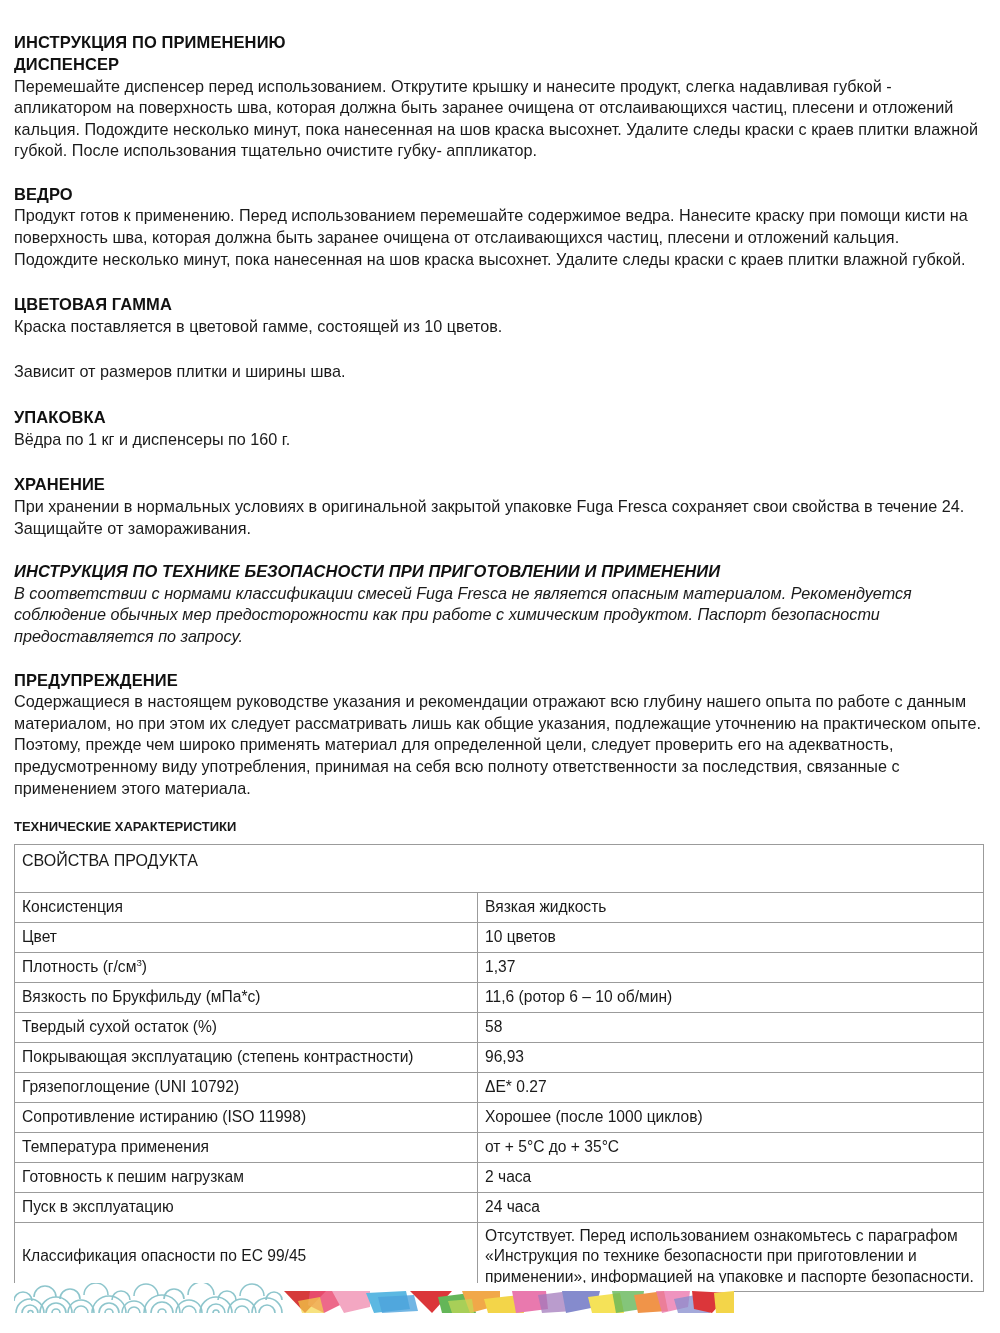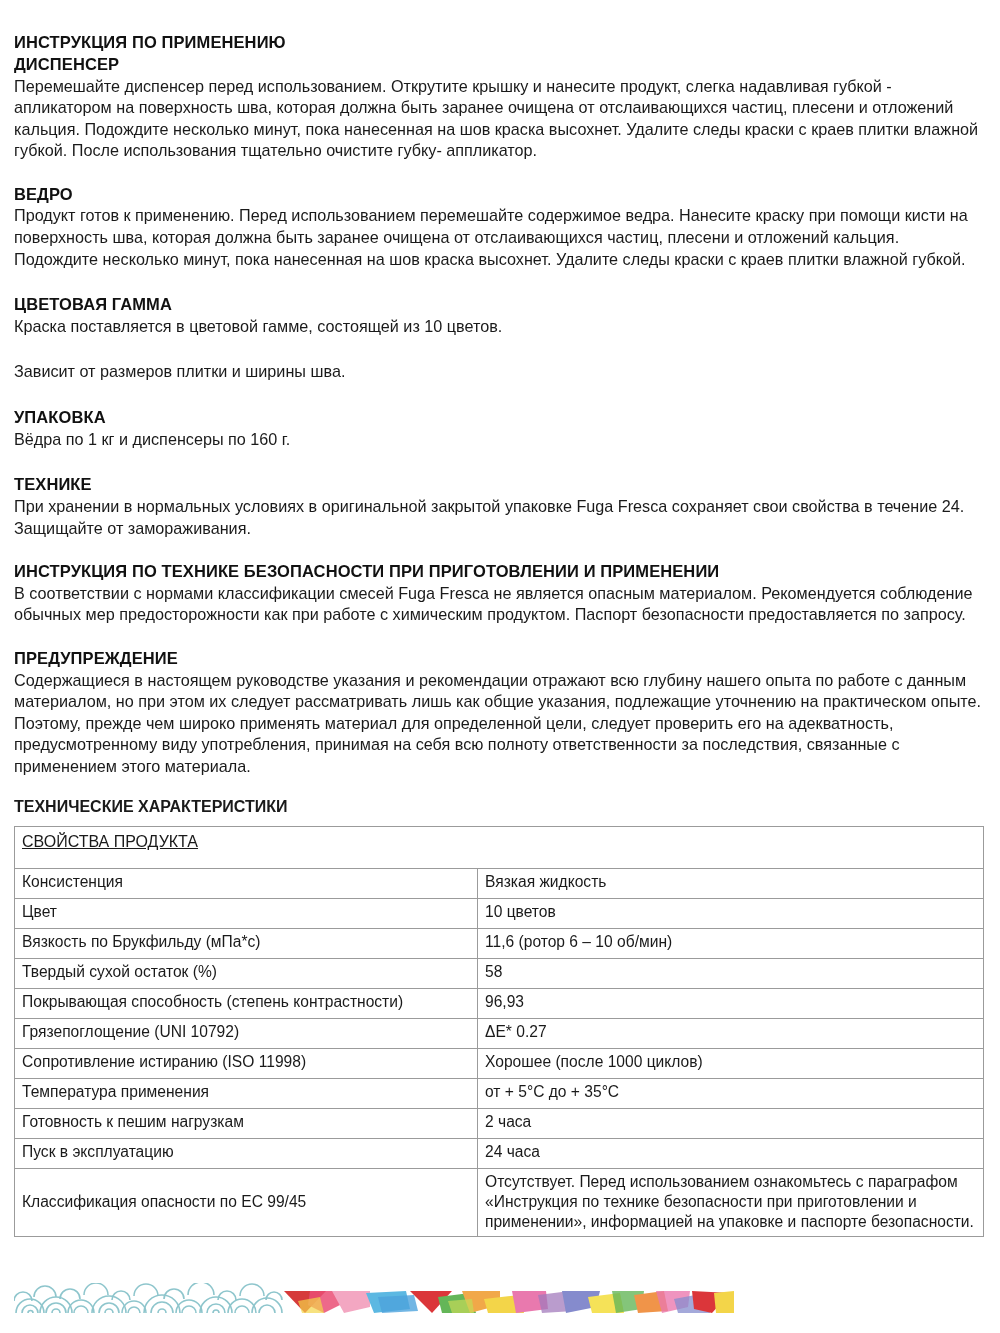--- a/index.html
+++ b/index.html
@@ -47,25 +47,25 @@
     text-align: left;
     max-width: 975px;
   }
 
   .block-intro { margin-bottom: 22px; }
   .block-bucket { margin-bottom: 24px; }
   .block-colors { margin-bottom: 24px; }
   .block-usage  { margin-bottom: 24px; }
   .block-pack   { margin-bottom: 24px; }
   .block-store  { margin-bottom: 22px; }
-  .block-safety { margin-bottom: 22px; }
+  .block-safety { margin-bottom: 22px; font-style: italic; }
   .block-warn   { margin-bottom: 20px; }
 
   .specs-title {
-    font-size: 16px;
+    font-size: 13px;
     font-weight: bold;
     margin: 0 0 10px 0;
   }
 
   
   .spec-table {
     border-collapse: collapse;
     width: 969px;
     margin-left: 0px;
     table-layout: fixed;
@@ -76,22 +76,21 @@
     padding: 3px 7px 4px 7px;
     font-size: 15.6px;
     line-height: 1.30;
     vertical-align: middle;
     color: #1a1a1a;
     height: 22px;
   }
   .spec-table tr.header-row td {
     font-size: 16px;
     padding-top: 5px;
-    padding-bottom: 14px;
-    text-decoration: underline;
+    padding-bottom: 20px;
   }
   .col-prop { width: 463px; }
   .col-val  { width: 506px; }
   .cell-multiline {
     line-height: 1.42;
     padding-top: 7px;
     padding-bottom: 7px;
     vertical-align: middle;
   }
   sup { font-size: 0.62em; vertical-align: super; line-height: 0; }
@@ -131,21 +130,21 @@
   <div class="doc-section block-usage">
     <p class="sec-body">Зависит от размеров плитки и ширины шва.</p>
   </div>
 
   <div class="doc-section block-pack">
     <div class="sec-head">УПАКОВКА</div>
     <p class="sec-body">Вёдра по 1 кг и диспенсеры по 160 г.</p>
   </div>
 
   <div class="doc-section block-store">
-    <div class="sec-head">ТЕХНИКЕ</div>
+    <div class="sec-head">ХРАНЕНИЕ</div>
     <p class="sec-body">При хранении в нормальных условиях в оригинальной закрытой упаковке Fuga Fresca сохраняет свои свойства в течение 24. Защищайте от замораживания.</p>
   </div>
 
   <div class="doc-section block-safety">
     <div class="sec-head">ИНСТРУКЦИЯ ПО ТЕХНИКЕ БЕЗОПАСНОСТИ ПРИ ПРИГОТОВЛЕНИИ И ПРИМЕНЕНИИ</div>
     <p class="sec-body">В соответствии с нормами классификации смесей Fuga Fresca не является опасным материалом. Рекомендуется соблюдение обычных мер предосторожности как при работе с химическим продуктом. Паспорт безопасности предоставляется по запросу.</p>
   </div>
 
   <div class="doc-section block-warn">
     <div class="sec-head">ПРЕДУПРЕЖДЕНИЕ</div>
@@ -167,34 +166,38 @@
       <tr>
         <td>Консистенция</td>
         <td>Вязкая жидкость</td>
       </tr>
 
       <tr>
         <td>Цвет</td>
         <td>10 цветов</td>
       </tr>
 
+      <tr>
+        <td><span>Плотность (г/см</span><sup>3</sup><span>)</span></td>
+        <td>1,37</td>
+      </tr>
 
 
       <tr>
         <td>Вязкость по Брукфильду (мПа*с)</td>
         <td>11,6 (ротор 6 – 10 об/мин)</td>
       </tr>
 
       <tr>
         <td>Твердый сухой остаток (%)</td>
         <td>58</td>
       </tr>
 
       <tr>
-        <td>Покрывающая способность (степень контрастности)</td>
+        <td>Покрывающая эксплуатацию (степень контрастности)</td>
         <td>96,93</td>
       </tr>
 
       <tr>
         <td>Грязепоглощение (UNI 10792)</td>
         <td>ΔE* 0.27</td>
       </tr>
 
       <tr>
         <td>Сопротивление истиранию (ISO 11998)</td>

